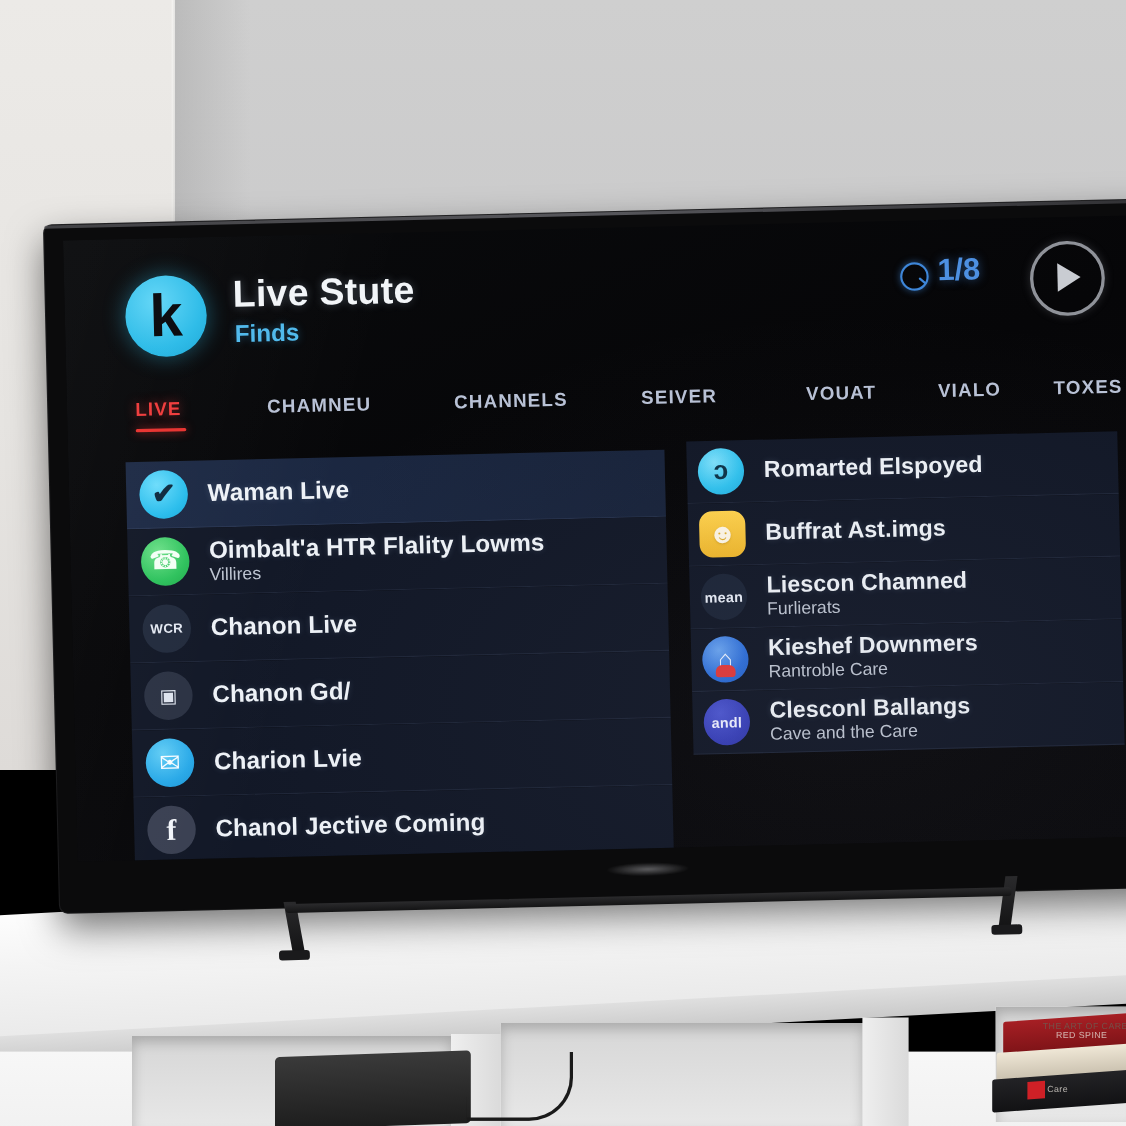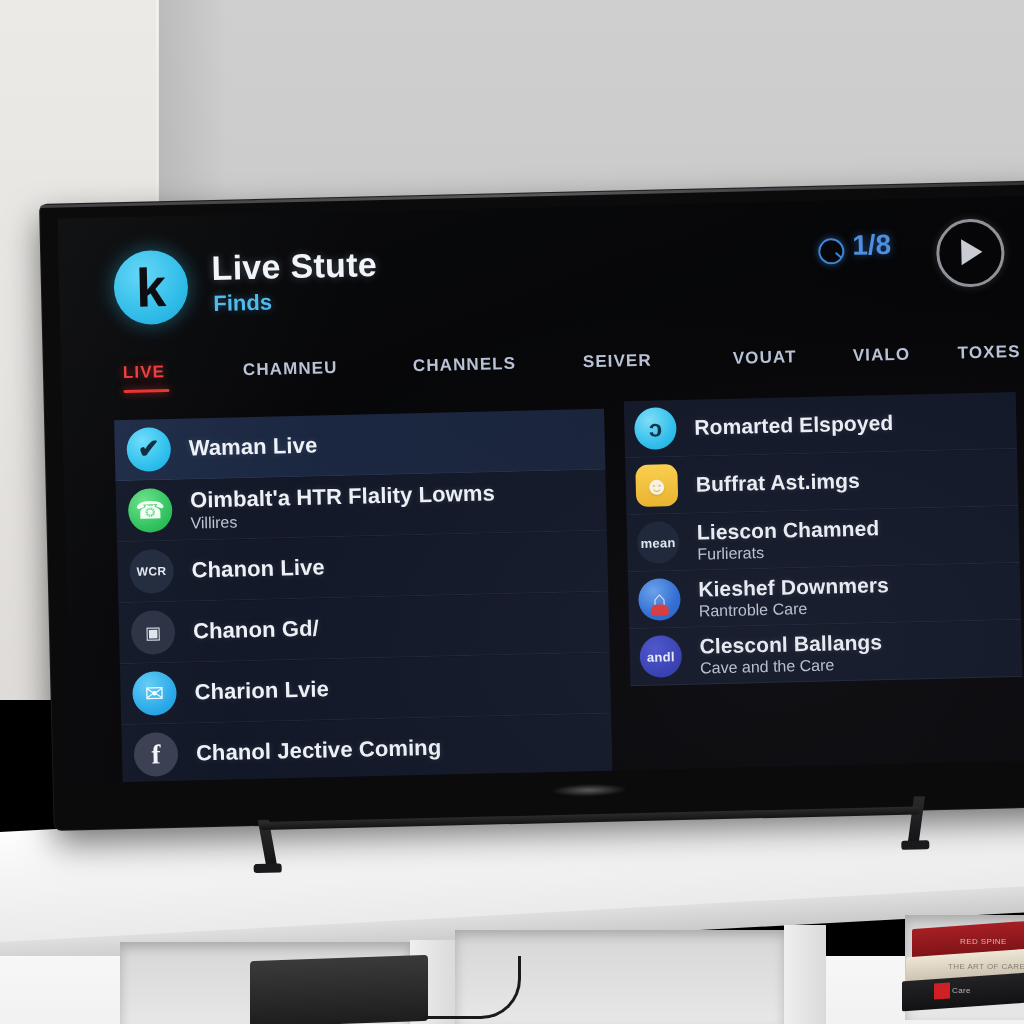--- a/index.html
+++ b/index.html
@@ -48,21 +48,21 @@
   .book{position:absolute;border-radius:2px;}
   .book.b1{left:912px;top:925px;width:115px;height:30px;
      background:linear-gradient(180deg,#a61f24,#7d1317);transform:skewY(-4deg);}
   .book.b2{left:906px;top:953px;width:122px;height:26px;
      background:linear-gradient(180deg,#efe7d6,#c9c0ae);transform:skewY(-4deg);}
   .book.b3{left:902px;top:977px;width:126px;height:30px;
      background:linear-gradient(180deg,#232326,#121214);transform:skewY(-4deg);}
   .book-title{position:absolute;color:#e9e4dc;font-size:8px;letter-spacing:.4px;
      white-space:nowrap;opacity:.75;}
   .book-title.t1{left:960px;top:937px;}
-  .book-title.t2{left:948px;top:962px;color:#6a6256;}
+  .book-title.t2{left:948px;top:928px;color:#6a6256;}
   .book-title.t3{left:952px;top:986px;}
   .book-mark{position:absolute;left:934px;top:983px;width:16px;height:16px;background:#cf2026;
      transform:skewY(-4deg);}
 
   
   #tv{position:absolute;left:40px;top:205px;width:1010px;height:640px;
      transform:rotate(-1.35deg);transform-origin:left top;}
   .tv-body{position:absolute;left:0;top:0;width:1010px;height:625px;
      background:#0b0b0c;border-radius:7px;
      box-shadow:0 14px 34px rgba(0,0,0,.55), 0 0 0 1px #262628;}

